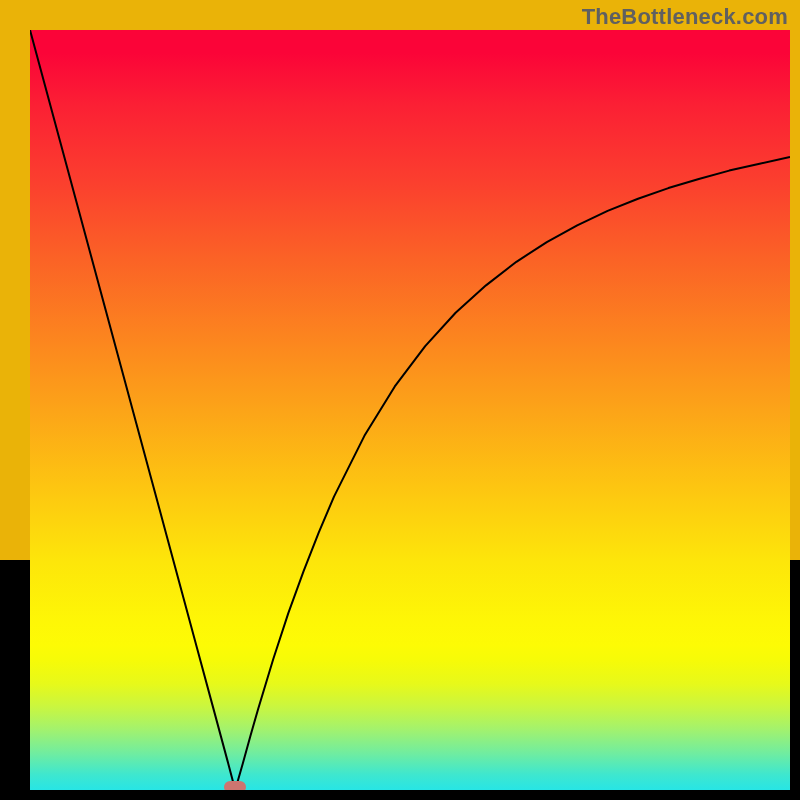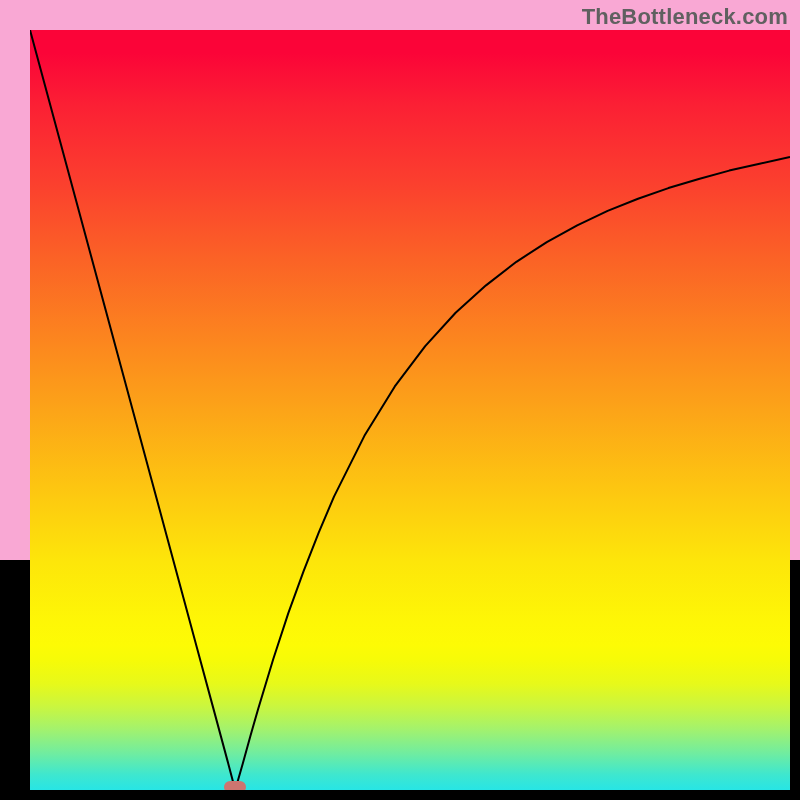--- a/index.html
+++ b/index.html
@@ -7,21 +7,21 @@
     padding: 0;
     width: 800px;
     height: 800px;
     background: #000;
     overflow: hidden;
   }
   .frame {
     position: relative;
     width: 800px;
     height: 560px;
-    background: #f9a8d4;
+    background: #eab308;
   }
   .watermark {
     position: absolute;
     top: 4px;
     right: 12px;
     font-family: Arial, Helvetica, sans-serif;
     font-size: 22px;
     font-weight: 600;
     color: #606060;
     letter-spacing: 0.2px;

